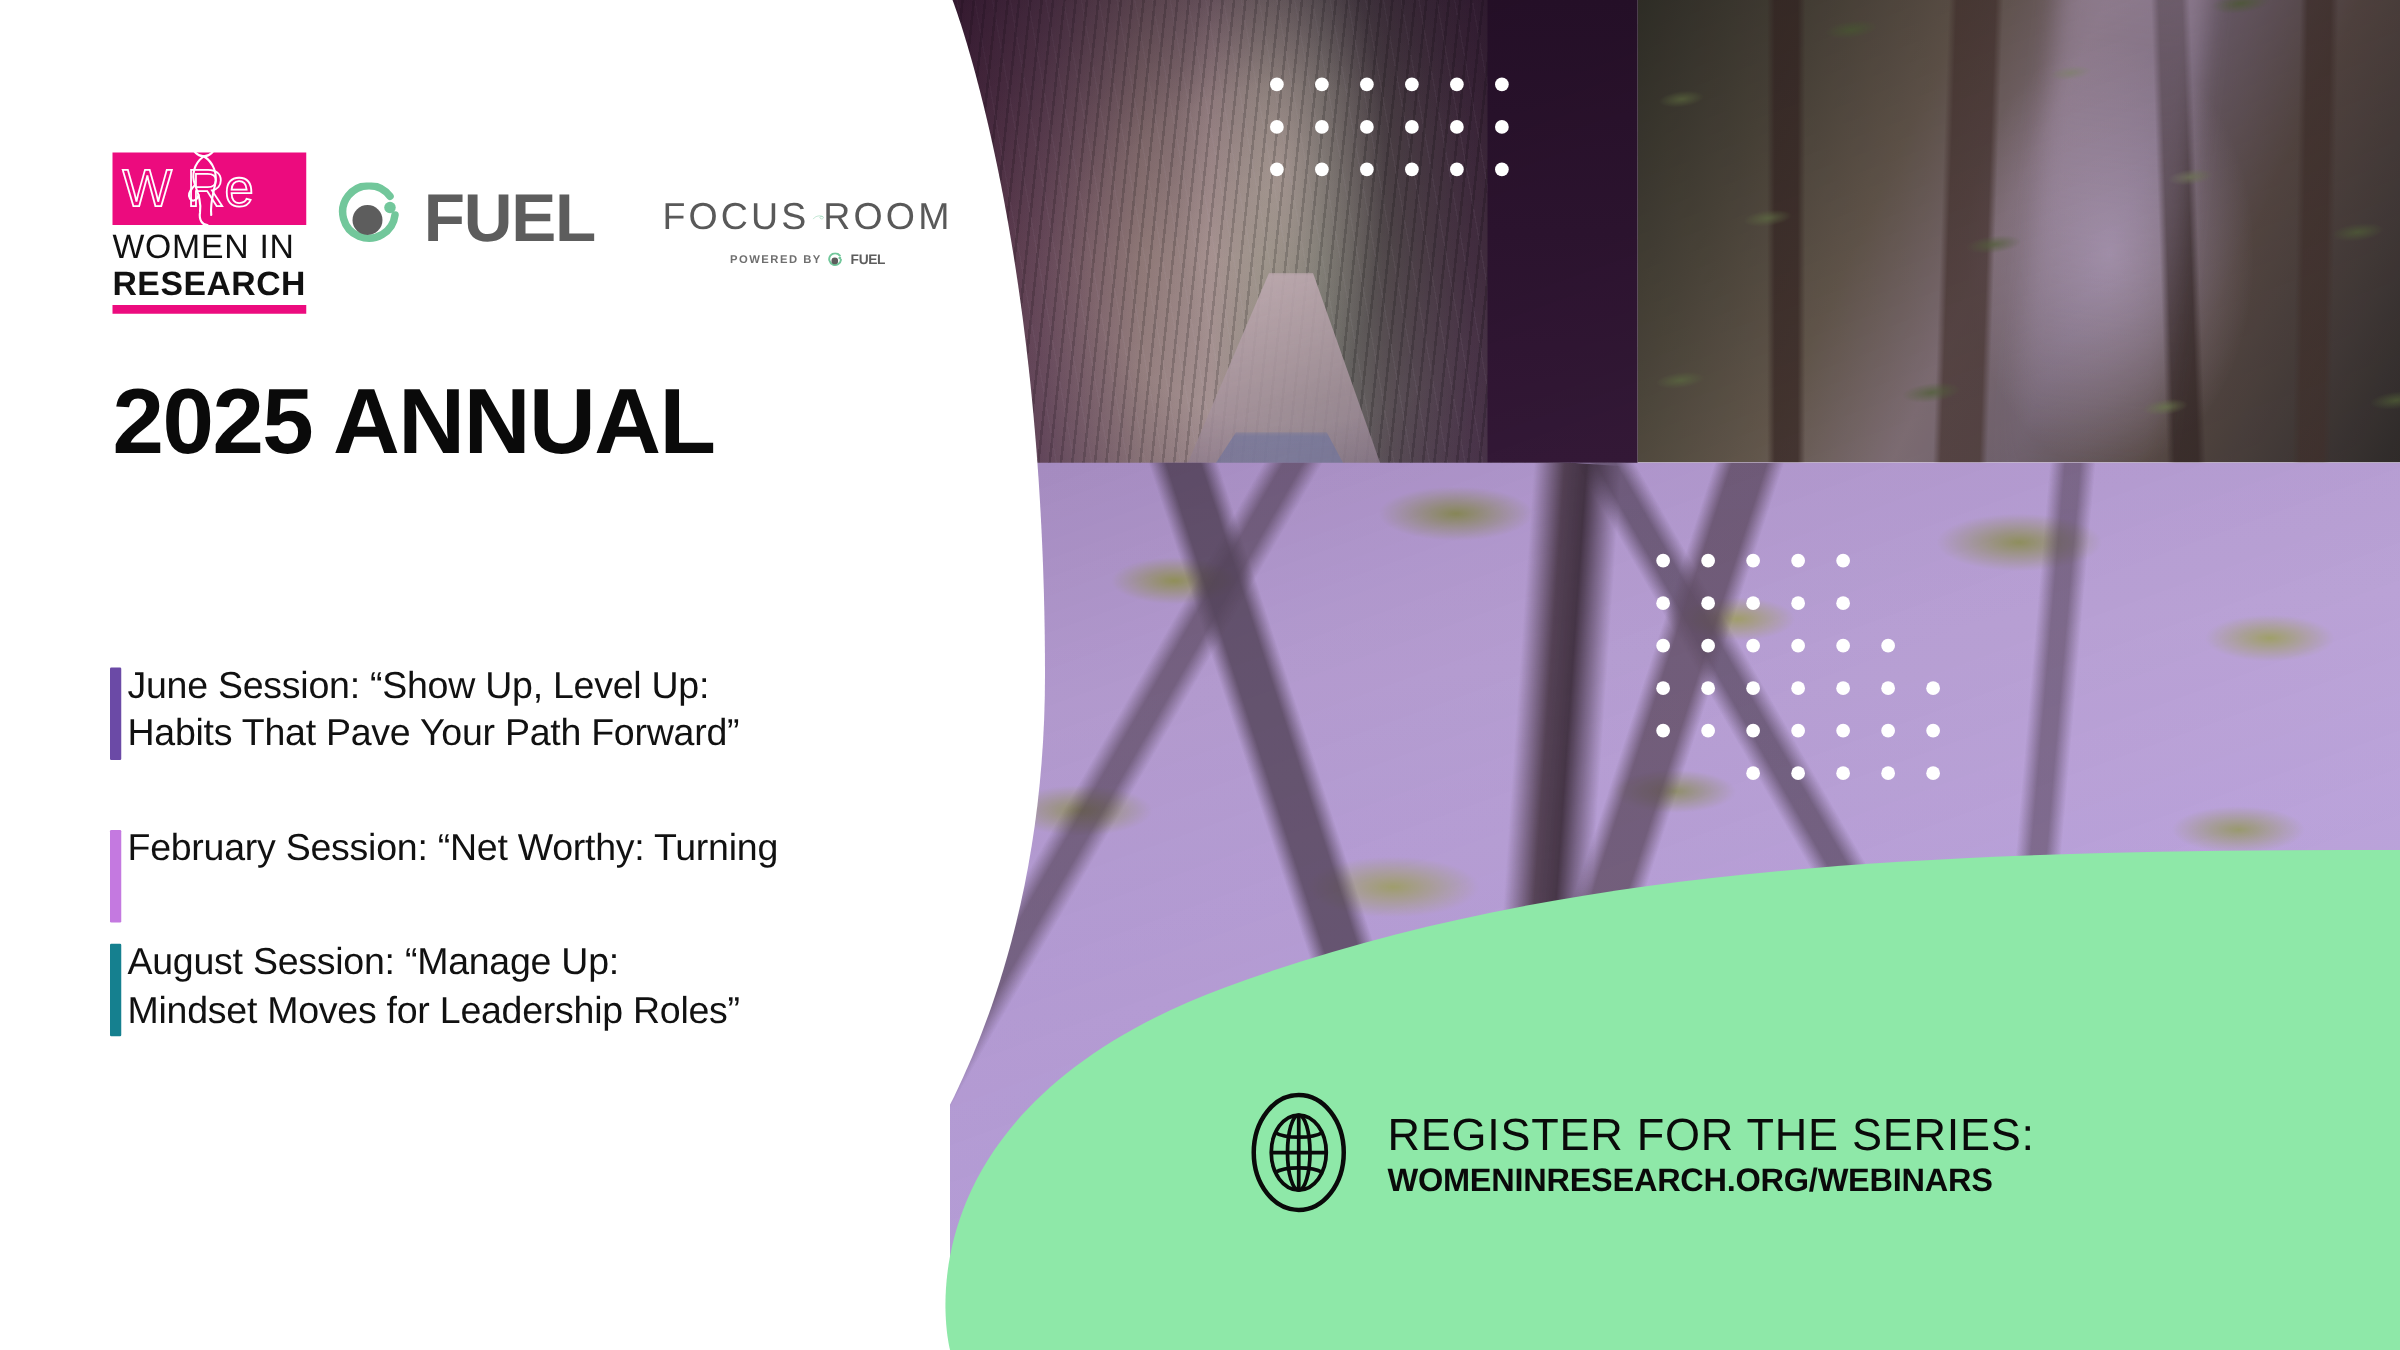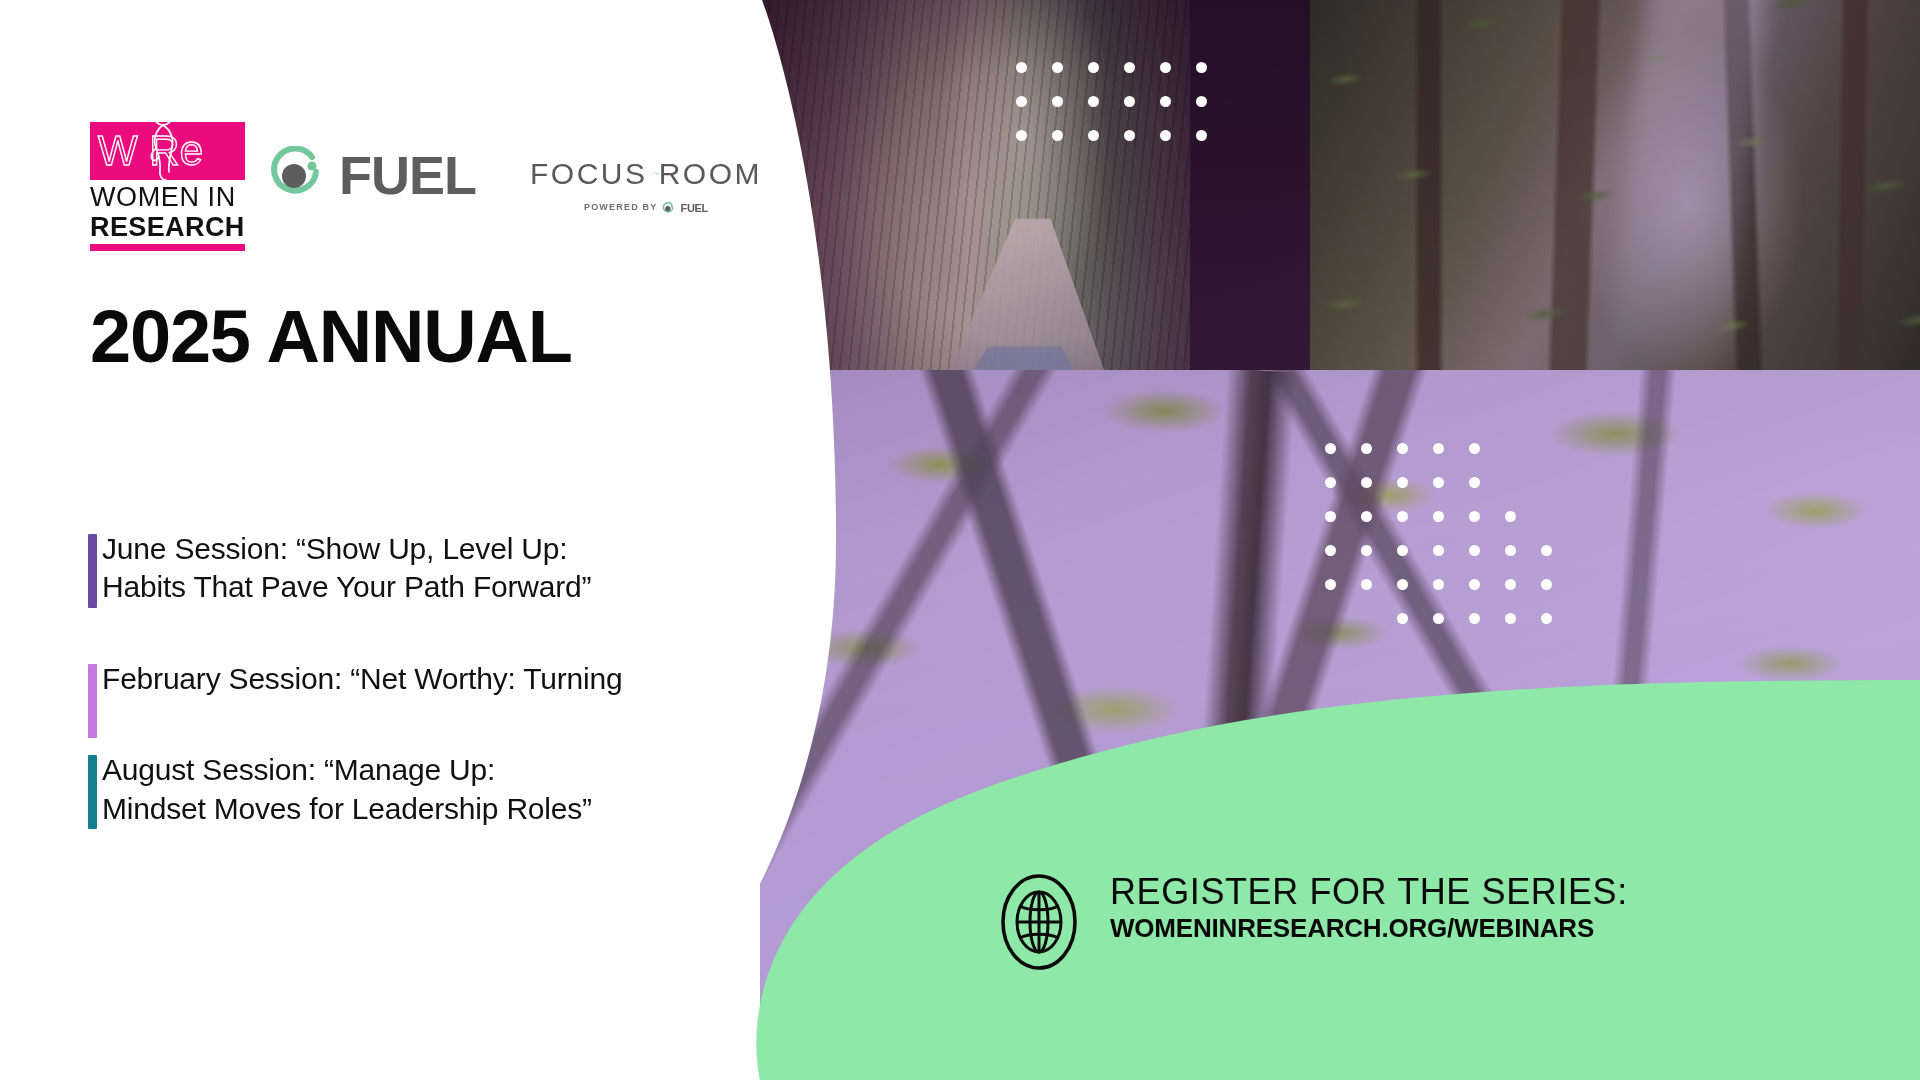--- a/index.html
+++ b/index.html
@@ -195,21 +195,21 @@
 
   
   .sessions { position:absolute; left:88px; top:530px; width:650px; }
   .session { position:relative; padding-left:14px; margin-bottom:53px; }
   .session:last-child { margin-bottom:0; }
   .session .bar { position:absolute; left:0; top:4px; width:9px; height:74px; border-radius:1px; }
   .session .txt { font-size:30px; line-height:1.28; color:#111111; font-weight:400;
                   font-family:"Liberation Sans", sans-serif; letter-spacing:-.2px; }
 
   
-  .register { position:absolute; left:1000px; top:873px; display:flex; gap:32px; }
+  .register { position:absolute; left:1000px; top:873px; display:flex; align-items:center; gap:32px; }
   .register .globe { flex:0 0 auto; }
   .register .rtext { }
   .register .rlabel { font-size:36px; letter-spacing:.6px; color:#0a0a0a; font-weight:400;
                       font-family:"Liberation Sans", sans-serif; line-height:1.06; }
   .register .rurl { font-size:26px; letter-spacing:-.2px; color:#0a0a0a; font-weight:700;
                     font-family:"Liberation Sans", sans-serif; line-height:1.18; margin-top:2px; }
 </style>
 </head>
 <body>
 

